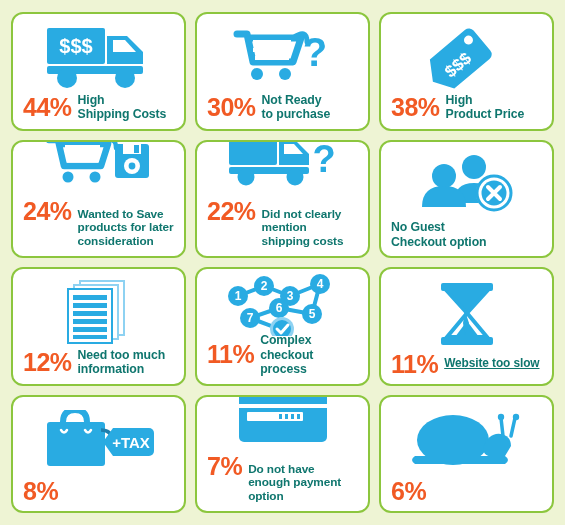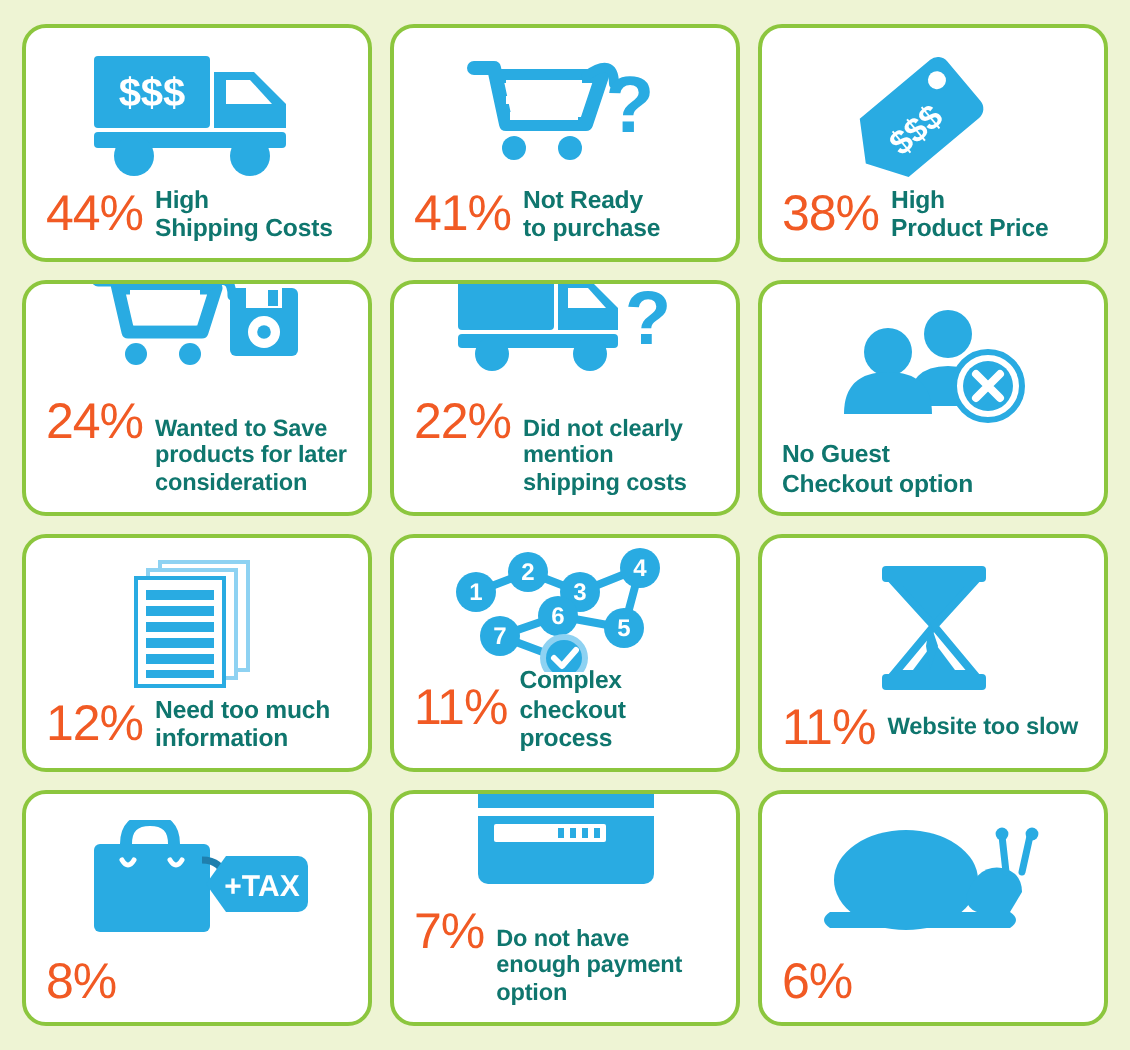--- a/index.html
+++ b/index.html
@@ -58,37 +58,37 @@
     display: flex;
     align-items: center;
     justify-content: flex-start;
     width: 100%;
     gap: 6px;
     padding: 0 2px 1px 4px;
     box-sizing: border-box;
   }
   .pct {
     color: #f15a24;
-    font-weight: normal;
+    font-weight: bold;
     font-size: 25px;
     line-height: 1;
     letter-spacing: -0.5px;
     white-space: nowrap;
     flex: 0 0 auto;
   }
   .reason {
     color: #0f766e;
     font-weight: bold;
     font-size: 12.3px;
     line-height: 1.17;
     letter-spacing: -0.1px;
     flex: 1 1 auto;
   }
   .r-lines-3 { font-size: 11.8px; margin-top: 34px; }
-  .r-small { font-size: 11.9px; }
+  .r-small { font-size: 11.9px; text-decoration: underline; }
 </style>
 </head>
 <body>
 
 <div id="infographic">
 
   <div class="grid-row">
 
     <div class="stat-card">
       <div class="card-icon">
@@ -115,21 +115,21 @@
           <rect x="22" y="16" width="38" height="4" fill="#ffffff"></rect>
           <rect x="22" y="24" width="38" height="4" fill="#ffffff"></rect>
           <rect x="24" y="32" width="34" height="4" fill="#ffffff"></rect>
           <circle cx="26" cy="50" r="6" fill="#29abe2"></circle>
           <circle cx="54" cy="50" r="6" fill="#29abe2"></circle>
           <path d="M62 14 q14 -10 14 4" fill="none" stroke="#29abe2" stroke-width="5" stroke-linecap="round"></path>
           <text x="84" y="42" font-family="Liberation Sans, sans-serif" font-size="40" font-weight="bold" fill="#29abe2" text-anchor="middle">?</text>
         </svg>
       </div>
       <div class="card-label-row">
-        <span class="pct">41%</span>
+        <span class="pct">30%</span>
         <span class="reason">Not Ready<br>to purchase</span>
       </div>
     </div>
 
     <div class="stat-card">
       <div class="card-icon">
         <svg width="92" height="68" viewBox="0 0 92 68">
           <g transform="rotate(-40 46 34)">
             <path d="M16 12 h46 a6 6 0 0 1 6 6 v26 a6 6 0 0 1 -6 6 h-46 l-12 -19 z" fill="#29abe2"></path>
             <circle cx="58" cy="22" r="4.5" fill="#ffffff"></circle>

